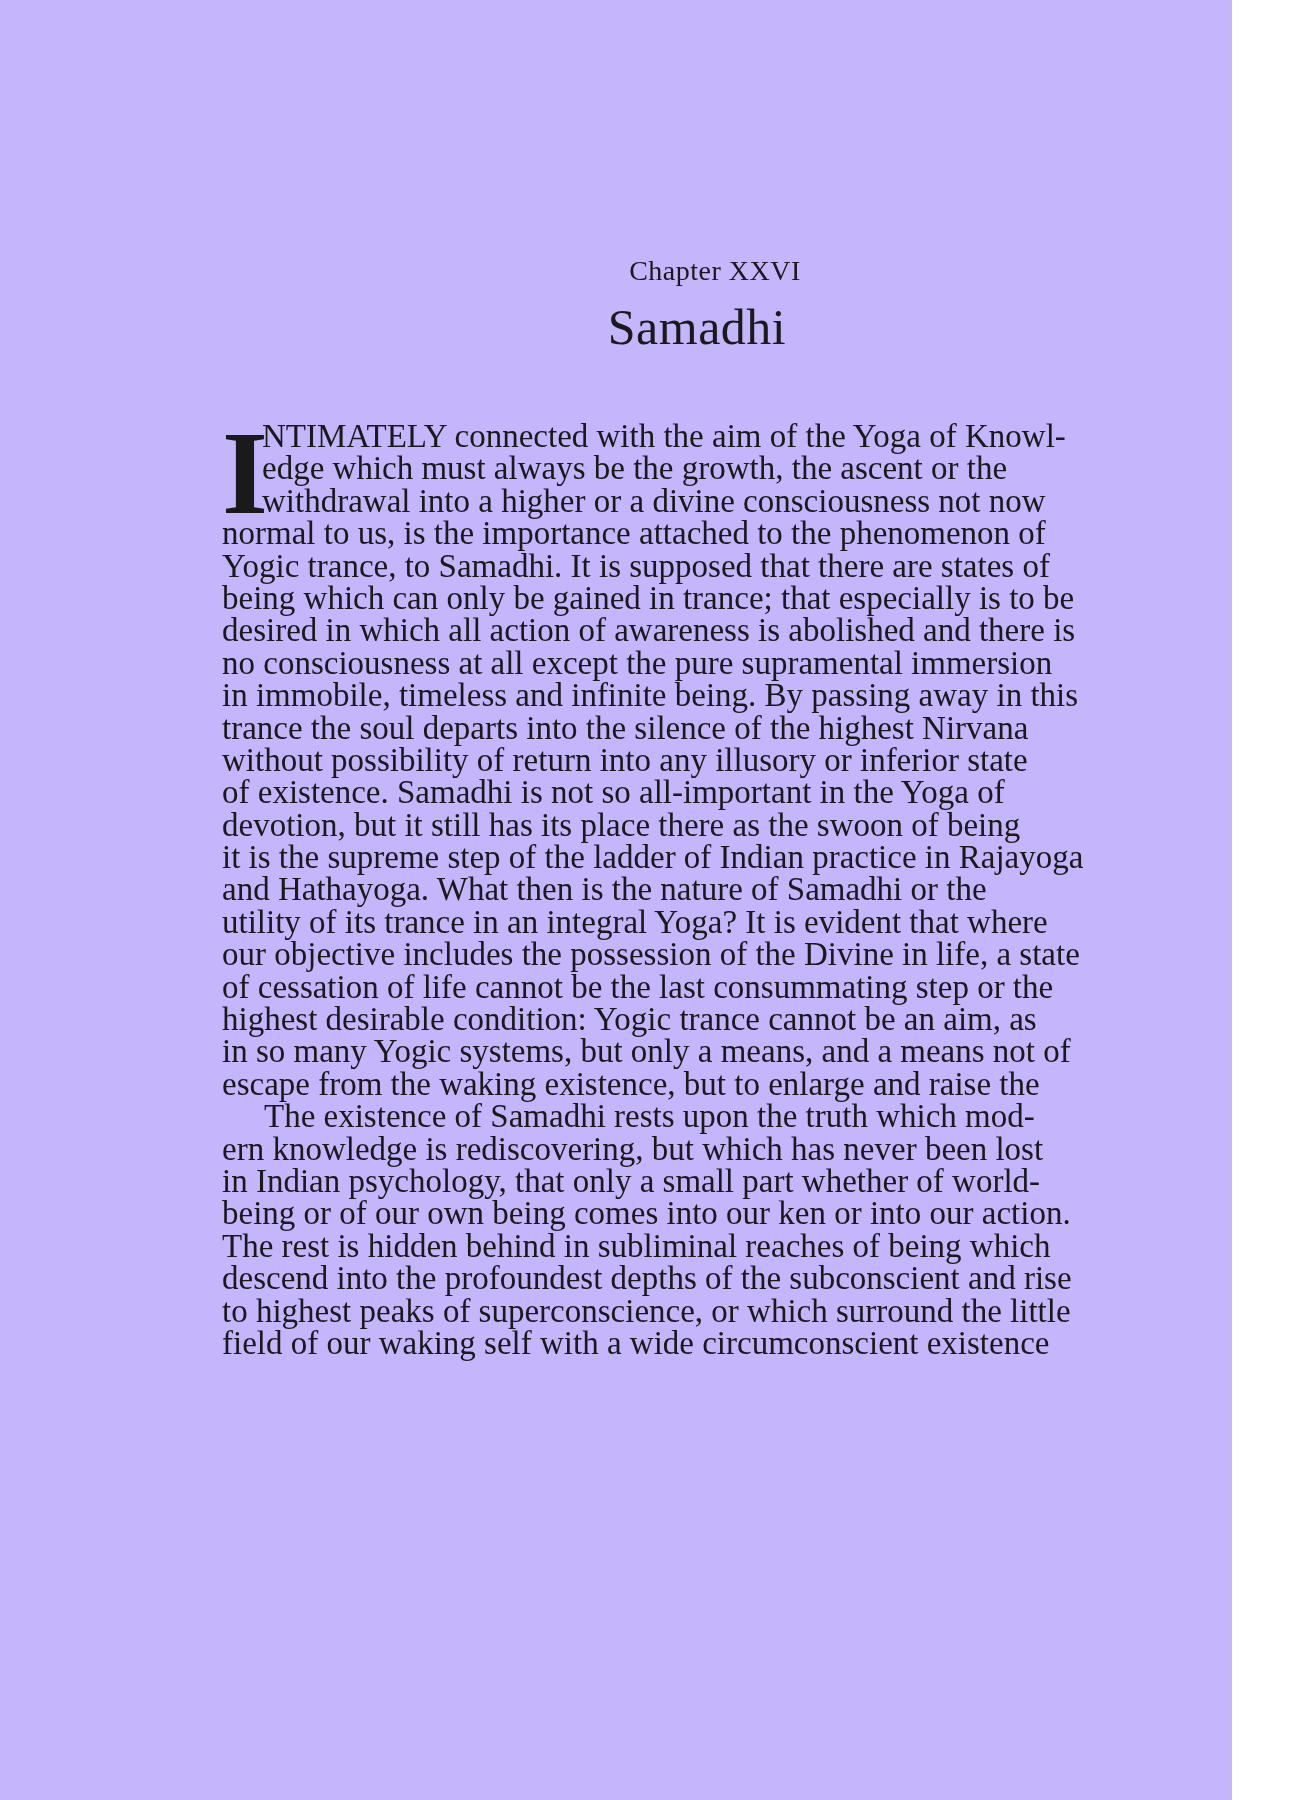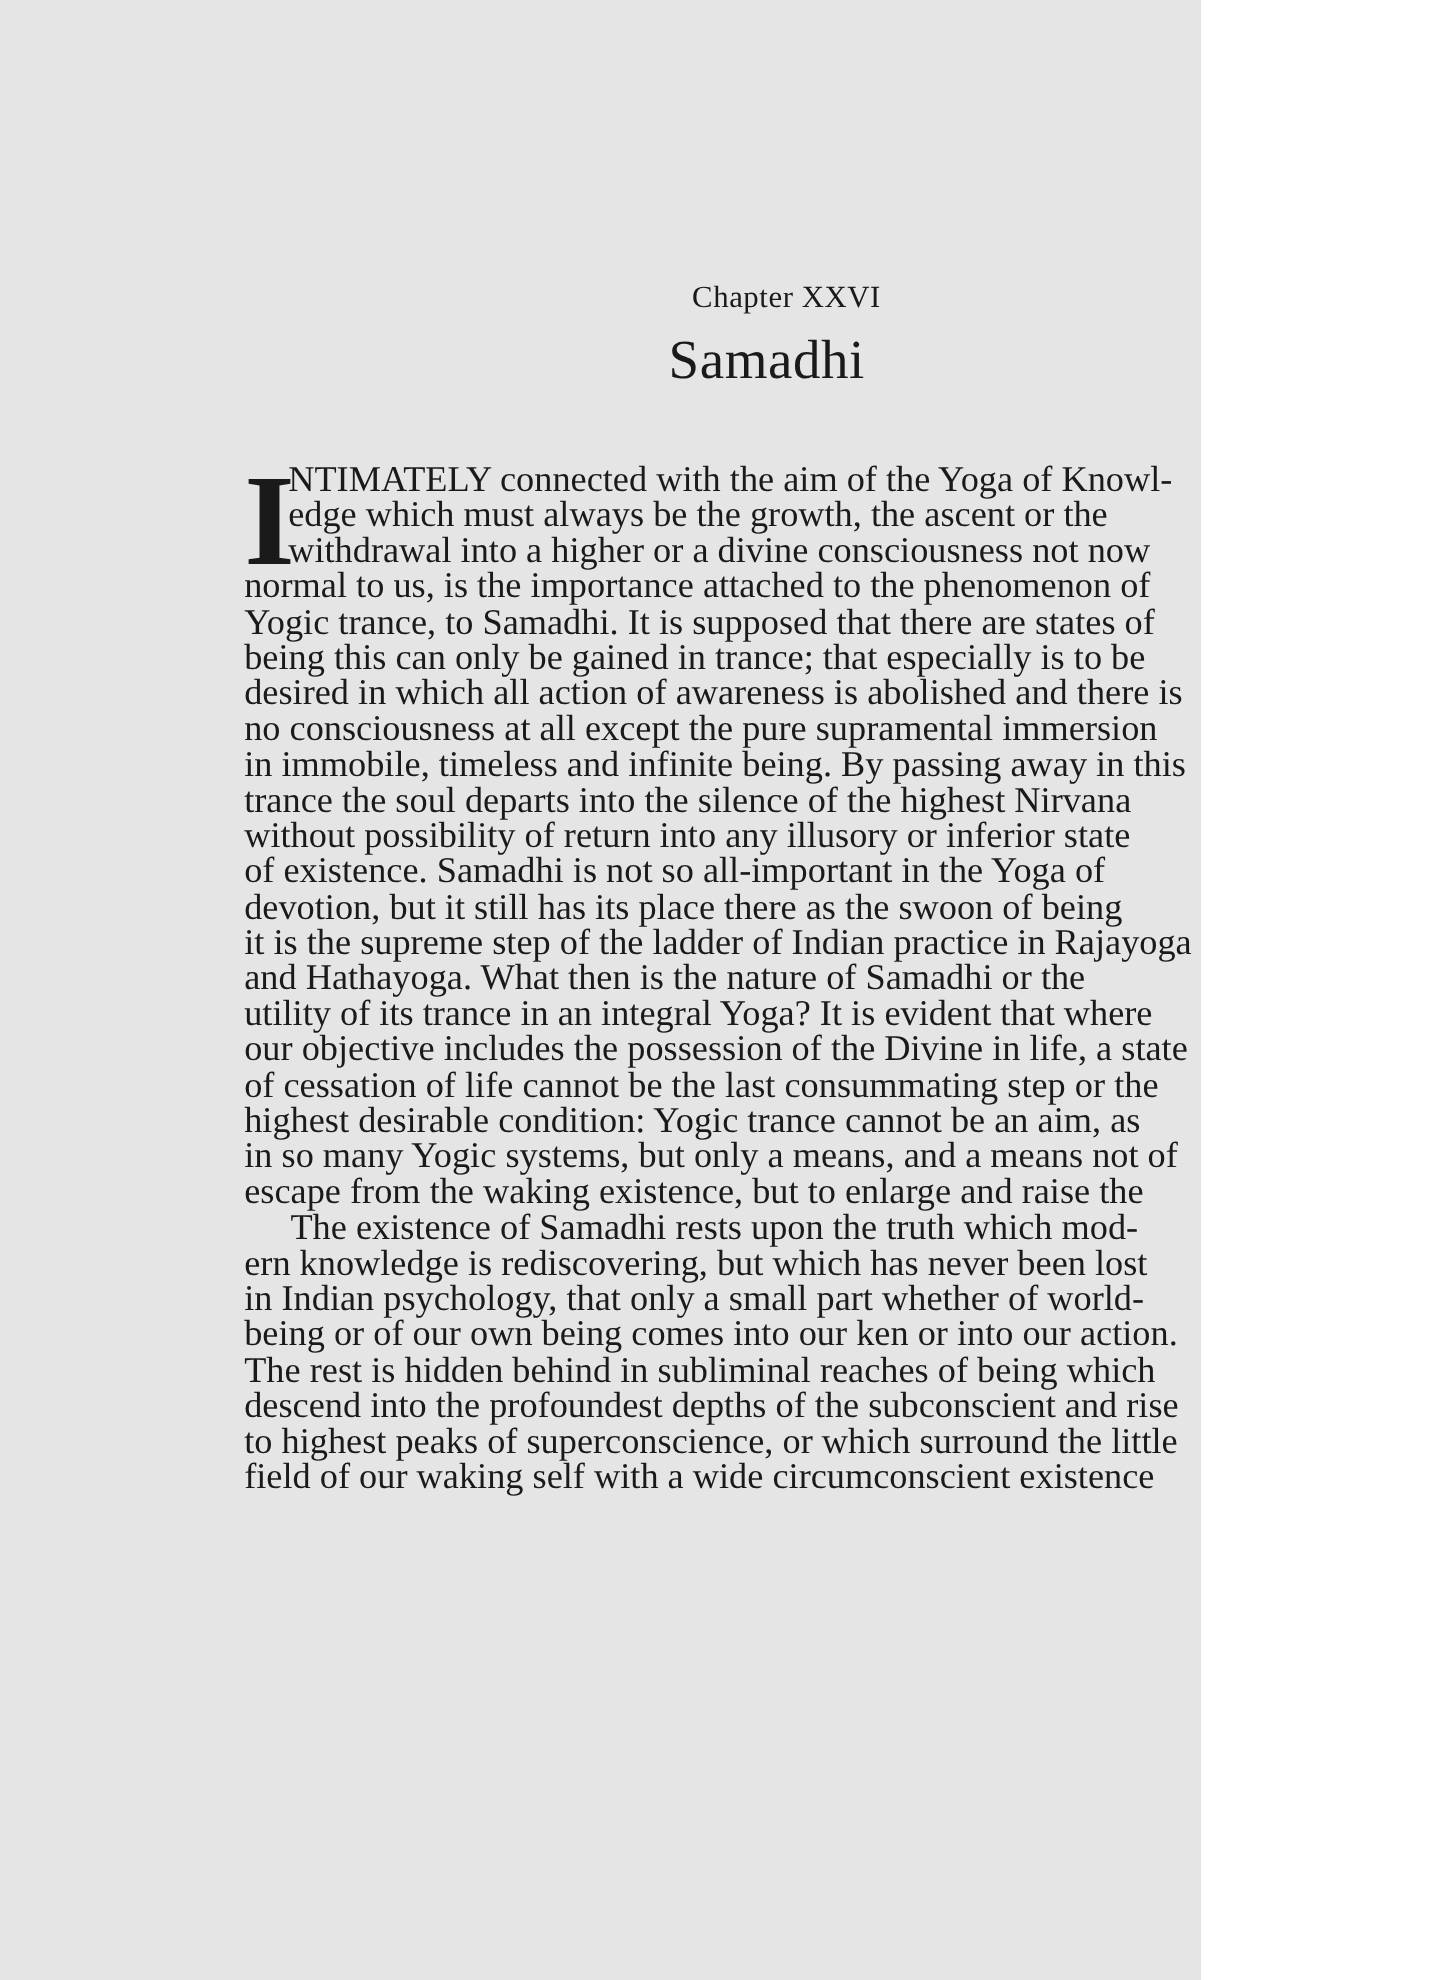--- a/index.html
+++ b/index.html
@@ -12,23 +12,23 @@
       height: 1800px;
       position: relative;
       overflow: hidden;
       font-family: "Liberation Serif", "DejaVu Serif", serif;
       color: #1a1a1a;
     }
     .page {
       position: absolute;
       left: 0;
       top: 0;
-      width: 1092px;
+      width: 1232px;
       height: 1800px;
-      background: #e5e5e5;
+      background: #c4b5fd;
     }
     .chapter-label {
       position: absolute;
       top: 255px;
       left: 0;
       width: 1300px;
       text-align: center;
       font-size: 28px;
       letter-spacing: 0.5px;
       padding-left: 130px;
@@ -88,21 +88,21 @@
   <div class="chapter-title">Samadhi</div>
 
   <div class="body-text" id="body-text">
     <span class="dropcap">I</span>
   <div>
         <span class="line dropcap-line">NTIMATELY connected with the aim of the Yoga of Knowl-</span>
         <span class="line dropcap-line">edge which must always be the growth, the ascent or the</span>
         <span class="line dropcap-line">withdrawal into a higher or a divine consciousness not now</span>
         <span class="line">normal to us, is the importance attached to the phenomenon of</span>
         <span class="line">Yogic trance, to Samadhi. It is supposed that there are states of</span>
-        <span class="line">being this can only be gained in trance; that especially is to be</span>
+        <span class="line">being which can only be gained in trance; that especially is to be</span>
         <span class="line">desired in which all action of awareness is abolished and there is</span>
         <span class="line">no consciousness at all except the pure supramental immersion</span>
         <span class="line">in immobile, timeless and infinite being. By passing away in this</span>
         <span class="line">trance the soul departs into the silence of the highest Nirvana</span>
         <span class="line">without possibility of return into any illusory or inferior state</span>
         <span class="line">of existence. Samadhi is not so all-important in the Yoga of</span>
         <span class="line">devotion, but it still has its place there as the swoon of being</span>
         <span class="line">it is the supreme step of the ladder of Indian practice in Rajayoga</span>
         <span class="line">and Hathayoga. What then is the nature of Samadhi or the</span>
         <span class="line">utility of its trance in an integral Yoga? It is evident that where</span>

